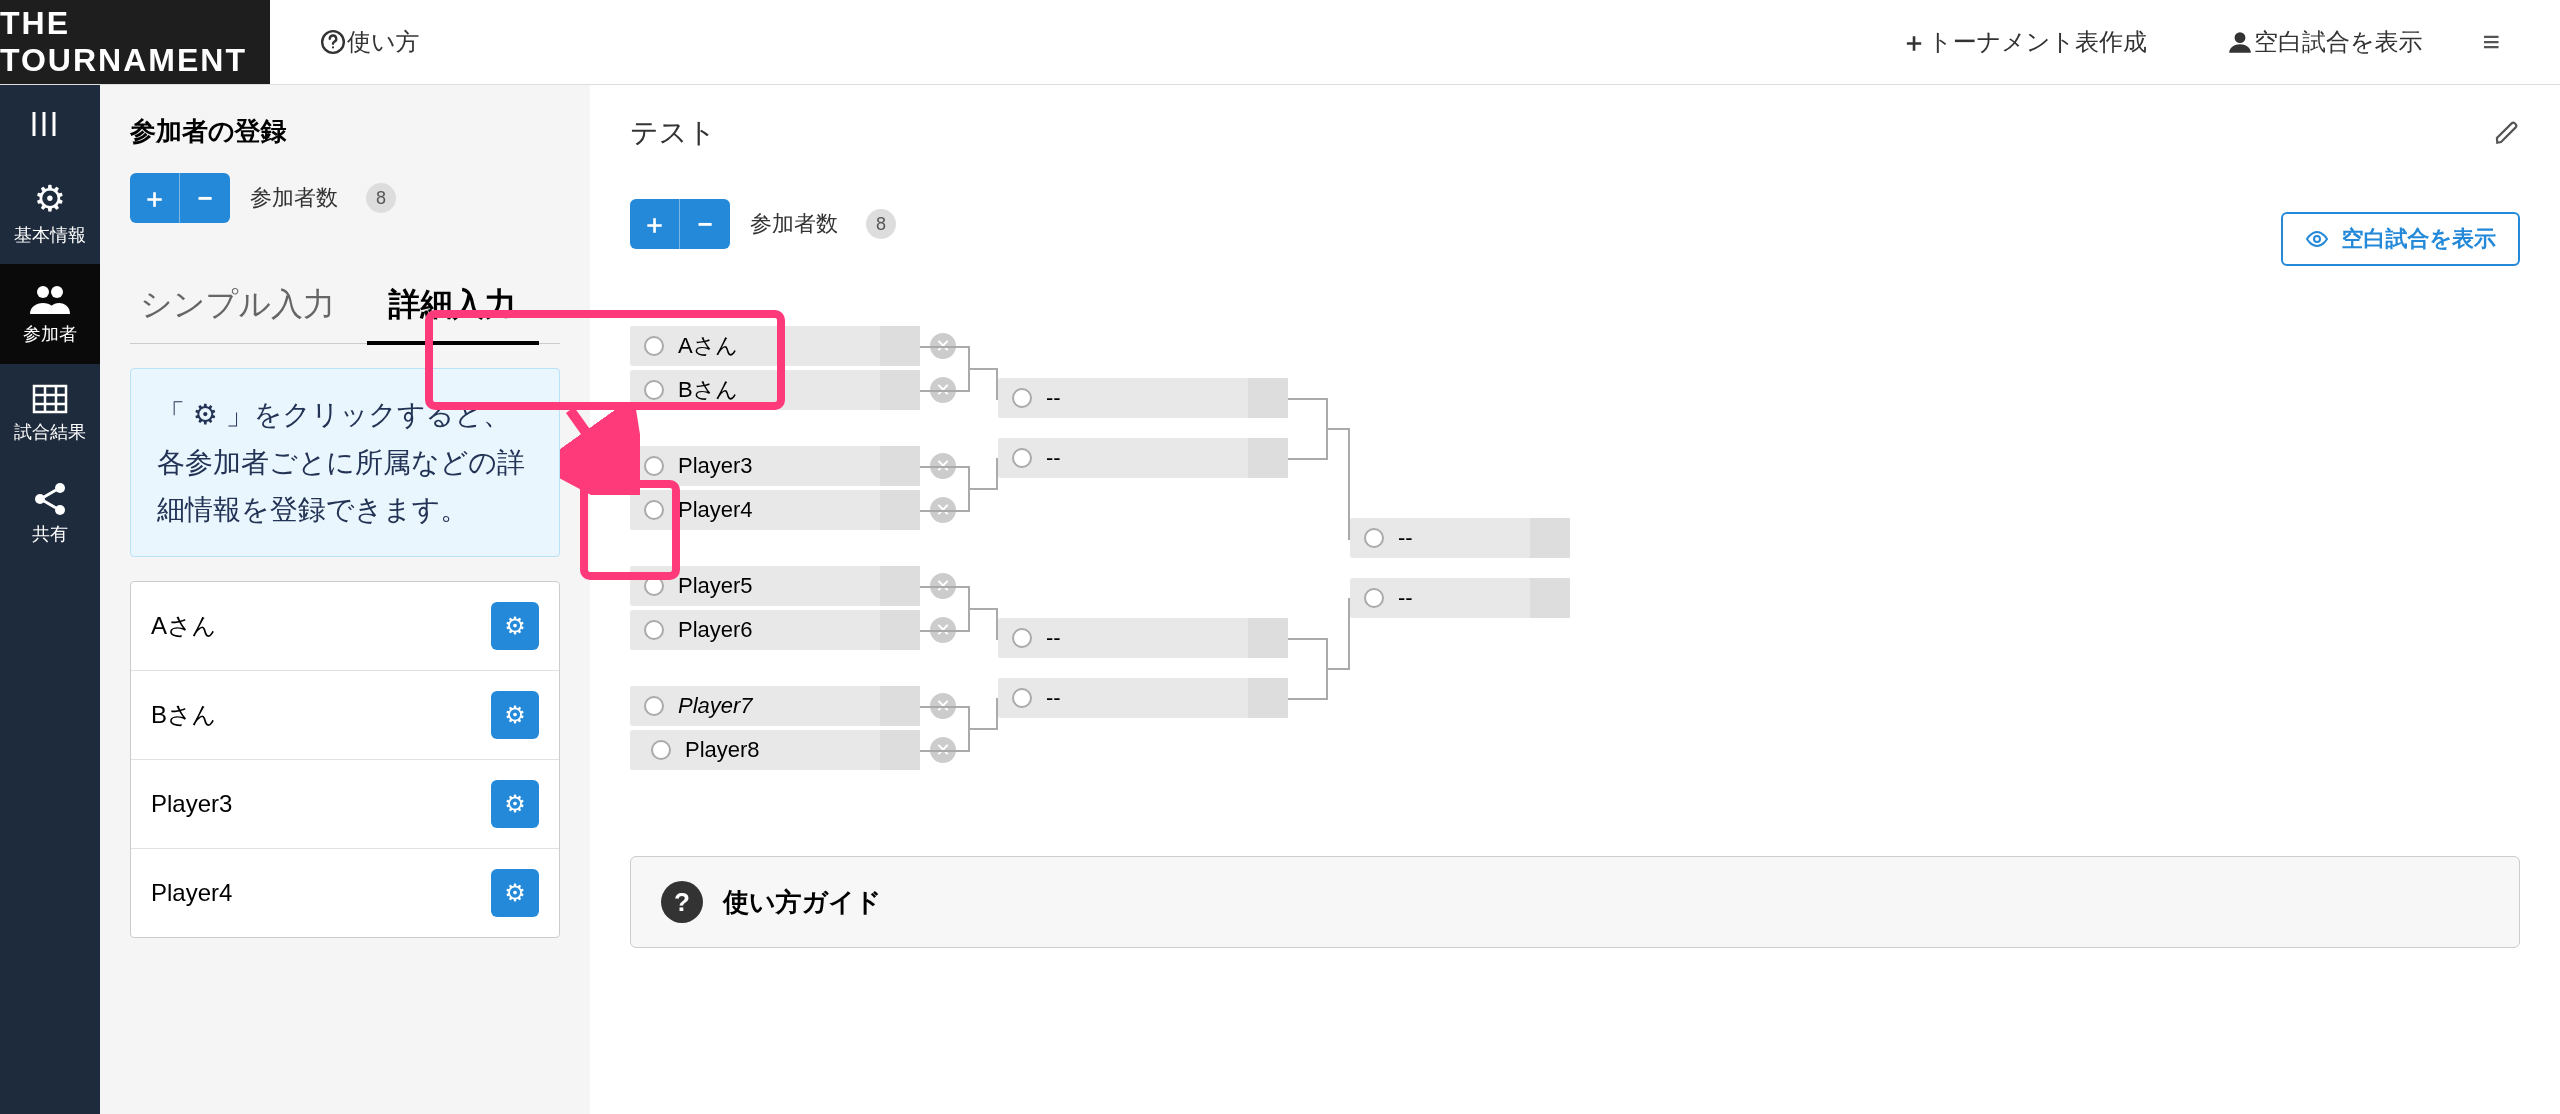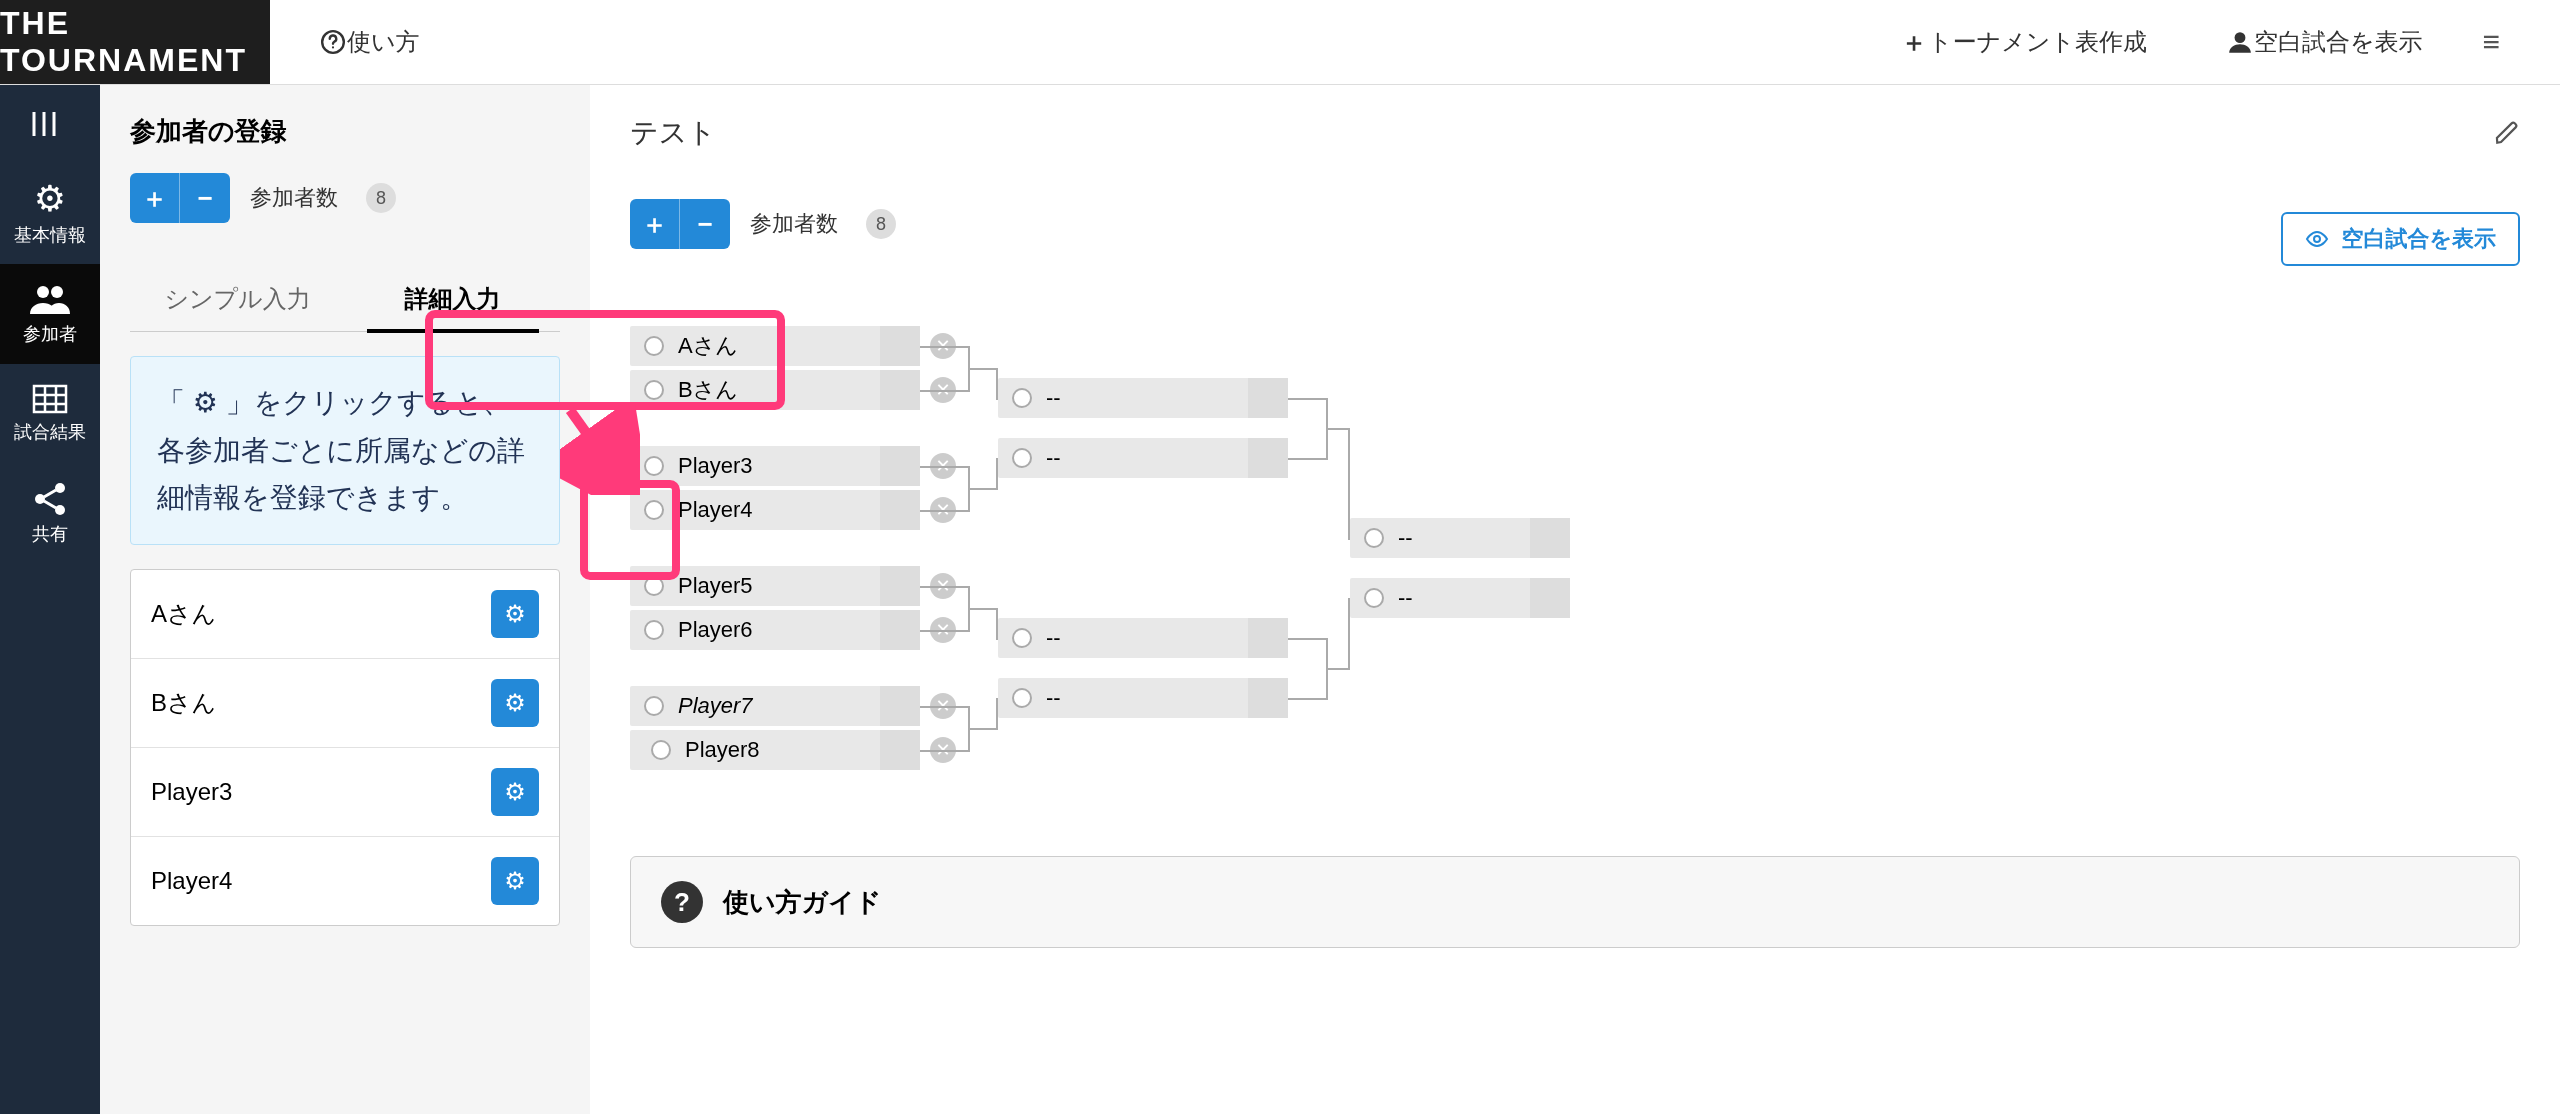--- a/index.html
+++ b/index.html
@@ -31,21 +31,21 @@
 .lp-ctrl-row { display:flex; align-items:center; gap:20px; }
 .btn-pm { display:flex; }
 .btn-pm button { width:50px; height:50px; background:#2389d8; color:#fff; border:none; font-size:26px; font-weight:700; cursor:pointer; }
 .btn-pm button:first-child { border-radius:6px 0 0 6px; border-right:1px solid rgba(255,255,255,.4); }
 .btn-pm button:last-child { border-radius:0 6px 6px 0; }
 .count-label { font-size:22px; color:#333; }
 .count-badge { min-width:30px; height:30px; border-radius:15px; background:#ddd; color:#555; display:inline-flex; align-items:center; justify-content:center; font-size:18px; padding:0 10px; margin-left:8px; }
 .btn-shuffle { margin-left:auto; background:#fff; border:2px solid #2389d8; color:#2389d8; padding:10px 22px; border-radius:6px; font-size:22px; font-weight:600; display:flex; align-items:center; gap:10px; cursor:pointer; }
 
 .tabs { display:flex; border-bottom:1px solid #ccc; margin-top:20px; }
-.tab { flex:1; text-align:center; font-size:24px; padding:16px 0; color:#666; cursor:pointer; position:relative; }
+.tab { flex:1; text-align:center; font-size:32px; padding:16px 0; color:#666; cursor:pointer; position:relative; }
 .tab.active { color:#000; font-weight:700; }
 .tab.active::after { content:""; position:absolute; left:10%; right:10%; bottom:-2px; height:4px; background:#000; }
 
 .info-box { background:#eaf6fd; border:1px solid #b9e1f7; padding:22px 26px; border-radius:4px; font-size:28px; color:#235; line-height:1.7; }
 
 .player-list { display:flex; flex-direction:column; border:1px solid #ccc; border-radius:4px; background:#fff; }
 .player-row { display:flex; align-items:center; padding:20px 20px; font-size:24px; border-top:1px solid #e2e2e2; }
 .player-row:first-child { border-top:none; }
 .gear-btn { margin-left:auto; width:48px; height:48px; border-radius:6px; background:#2389d8; color:#fff; display:flex; align-items:center; justify-content:center; border:none; font-size:24px; cursor:pointer; }
 

